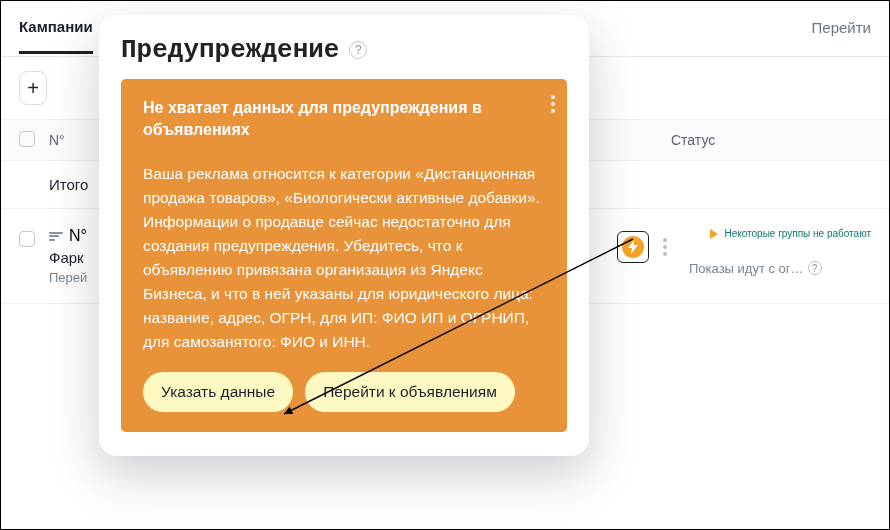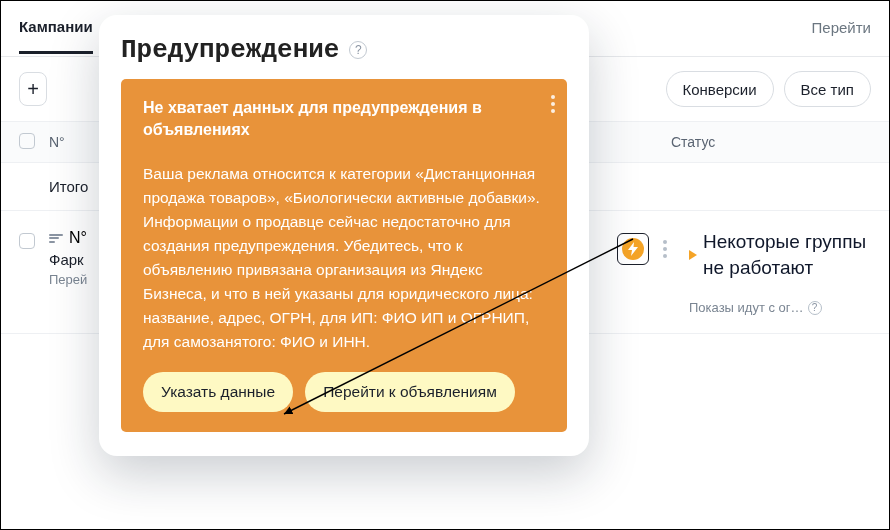--- a/index.html
+++ b/index.html
@@ -35,21 +35,21 @@
     .sort-icon { width: 14px; height: 14px; display: inline-flex; flex-direction: column; justify-content: center; gap: 1.5px; }
     .sort-icon span { height: 2px; background: #8b95a3; border-radius: 1px; }
     .sort-icon span:nth-child(1){width:14px} .sort-icon span:nth-child(2){width:10px} .sort-icon span:nth-child(3){width:6px}
     .row-title { font-size: 15px; color: #1b202b; margin-top: 4px; }
     .row-sub { font-size: 13px; color: #7a8592; margin-top: 4px; }
     .bolt-badge { width: 32px; height: 32px; border: 1px solid #1b202b; border-radius: 6px; display: flex; align-items: center; justify-content: center; background: #fff; margin-left: auto; margin-right: 6px; }
     .bolt-circle { width: 22px; height: 22px; border-radius: 50%; background: #f5a427; display: flex; align-items: center; justify-content: center; color: #fff; font-size: 13px; font-weight: bold; }
     .kebab { display: flex; flex-direction: column; gap: 3px; padding: 4px; cursor: pointer; }
     .kebab span { width: 4px; height: 4px; border-radius: 50%; background: #b6bfc9; }
     .status-cell { width: 200px; padding-left: 18px; }
-    .status-line { display: flex; align-items: center; gap: 6px; font-size: 19px; color: #0f172a; line-height: 1.35; }
+    .status-line { display: flex; align-items: center; gap: 6px; font-size: 10px; color: #0f766e; line-height: 1.35; justify-content: flex-end; }
     .tri-right { width: 0; height: 0; border-top: 5px solid transparent; border-bottom: 5px solid transparent; border-left: 8px solid #f5a427; flex-shrink: 0; }
     .status-sub { font-size: 13px; color: #7a8592; margin-top: 20px; display: flex; align-items: center; gap: 4px; }
     .q-icon { width: 14px; height: 14px; border: 1px solid #b6bfc9; border-radius: 50%; font-size: 10px; color: #8b95a3; display: inline-flex; align-items: center; justify-content: center; flex-shrink: 0; }
 
     
     .modal { position: absolute; left: 98px; top: 14px; width: 490px; background: #fff; border-radius: 18px; box-shadow: 0 18px 50px rgba(20,30,50,0.22); padding: 20px 22px 24px 22px; z-index: 50; }
     .modal-title-row { display: flex; align-items: center; gap: 10px; margin-bottom: 14px; }
     .modal-title { font-size: 26px; font-weight: 700; color: #222; font-family: Liberation Mono, monospace; }
     .help-icon { width: 18px; height: 18px; border: 1.5px solid #c2c9d1; border-radius: 50%; display: inline-flex; align-items: center; justify-content: center; font-size: 12px; color: #8b95a3; }
 
@@ -68,24 +68,20 @@
 <body>
 
 <div class="top-tabs">
   <div class="tab-item active">Кампании</div>
   <div class="tab-spacer"></div>
   <div class="tab-item cut-right">Перейти</div>
 </div>
 
 <div class="toolbar">
   <div class="plus-btn">+</div>
-  <div class="toolbar-right">
-    <div class="pill-btn">Конверсии</div>
-    <div class="pill-btn">Все тип</div>
-  </div>
 </div>
 
 <div class="table-head">
   <div class="col-check"><span class="checkbox"></span></div>
   <div class="col-num">N°</div>
   <div class="col-mid"></div>
   <div class="col-status">Статус</div>
 </div>
 
 <div class="totals-row">

